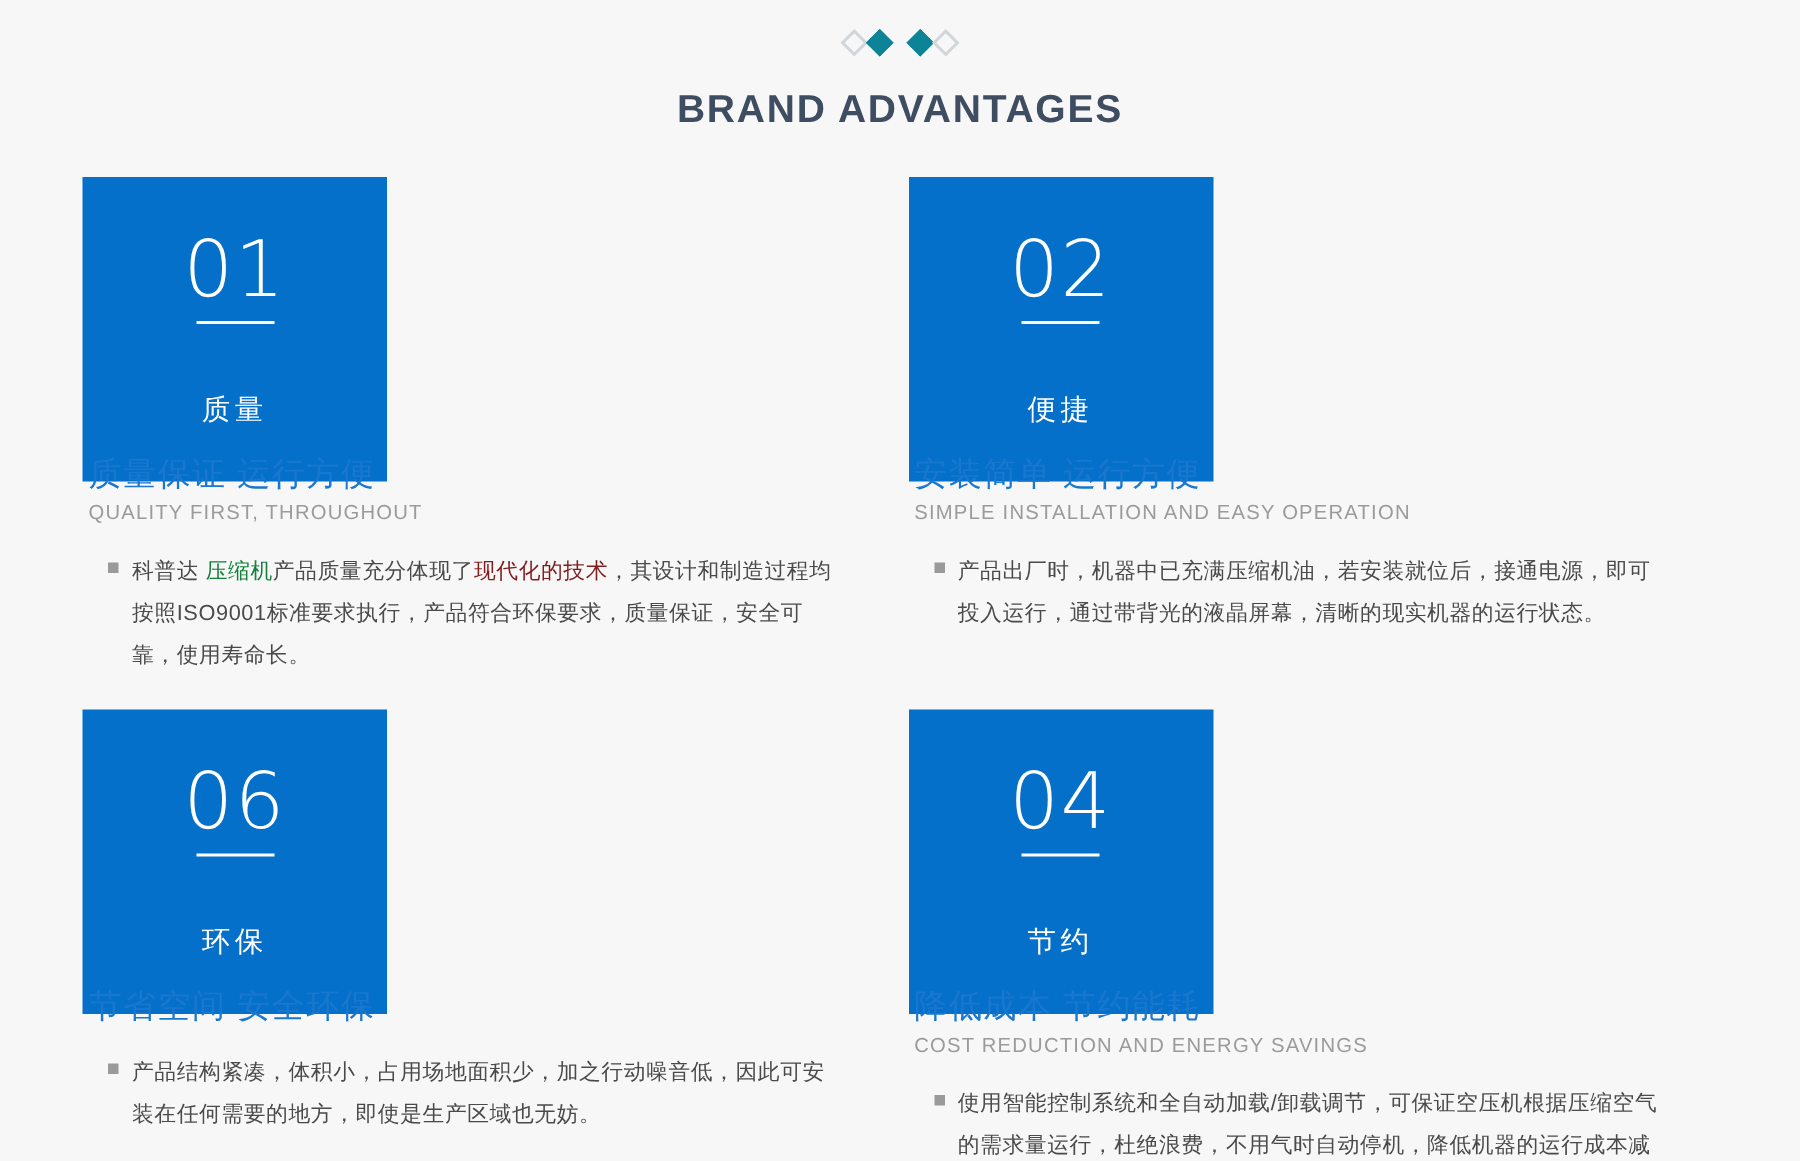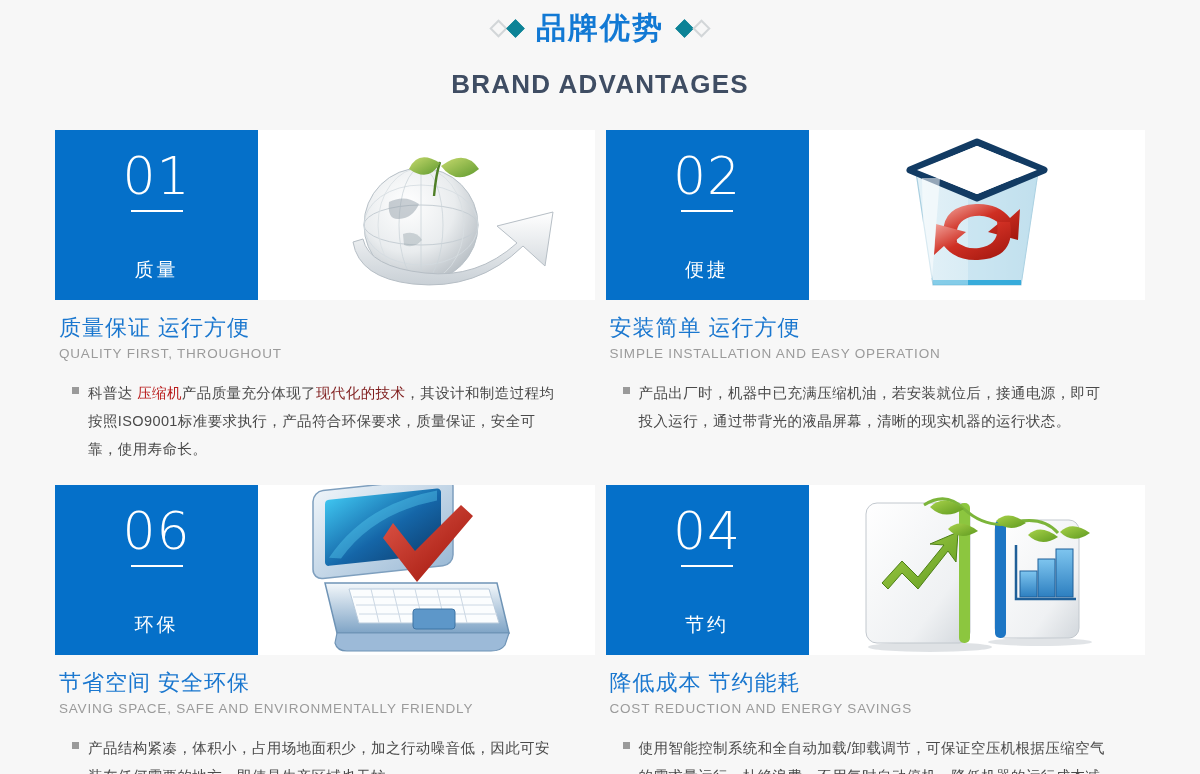--- a/index.html
+++ b/index.html
@@ -47,39 +47,40 @@
     font-size: 30px;
     font-weight: bold;
     color: #1279d4;
     letter-spacing: 2px;
     line-height: 40px;
   }
   .title-en {
     font-size: 26px;
     color: #3f4d63;
     letter-spacing: 1.2px;
-    margin-top: 20px;
+    margin-top: 8px;
     line-height: 32px;
   }
 
   
   .cards-grid {
     width: 1090px;
     margin: 30px auto 0 auto;
     display: grid;
     grid-template-columns: 1fr 1fr;
     column-gap: 11px;
     row-gap: 22px;
   }
 
   .card { width: 100%; }
 
   .card-media {
     display: flex;
     height: 170px;
+    flex-direction: column;
   }
   .num-box {
     width: 203px;
     background: #0570c9;
     color: #ffffff;
     display: flex;
     flex-direction: column;
     align-items: center;
     justify-content: center;
     flex: 0 0 203px;
@@ -140,33 +141,32 @@
     flex: 0 0 7px;
     margin-top: 8px;
   }
   .desc-text {
     font-size: 14.5px;
     line-height: 28px;
     color: #4a4a4a;
     letter-spacing: 0.4px;
     max-width: 470px;
   }
-  .desc-text .muted { color: #b91c1c; }
+  .desc-text .muted { color: #15803d; }
   .desc-text .accent { color: #7f1d1d; font-weight: normal; }
 </style>
 </head>
 <body>
 
 <div class="page-header">
   <div class="title-row">
     <span class="diamond-group">
       <span class="diamond outline"></span>
       <span class="diamond filled"></span>
     </span>
-    <h1 class="title-cn">品牌优势</h1>
     <span class="diamond-group">
       <span class="diamond filled"></span>
       <span class="diamond outline"></span>
     </span>
   </div>
   <h2 class="title-en">BRAND ADVANTAGES</h2>
 </div>
 
 <div class="cards-grid">
 
@@ -320,21 +320,20 @@
             <line x1="198" y1="104" x2="206" y2="138"></line>
           </g>
           <rect x="152" y="124" width="42" height="20" rx="3" fill="#5d97c9" stroke="#3e74a4" stroke-width="1"></rect>
 
           <path d="M132 38 l22 28 l46 -46 l12 11 l-56 66 l-34 -44z" fill="url(#chkG)"></path>
         </svg>
       </div>
     </div>
     <div class="card-body">
       <div class="card-title">节省空间  安全环保</div>
-      <div class="card-subtitle">SAVING SPACE, SAFE AND ENVIRONMENTALLY FRIENDLY</div>
       <div class="card-desc">
         <span class="bullet"></span>
         <span class="desc-text"><span>产品结构紧凑，体积小，占用场地面积少，加之行动噪音低，因此可安装在任何需要的地方，即使是生产区域也无妨。</span></span>
       </div>
     </div>
   </div>
 
   <div class="card">
     <div class="card-media">
       <div class="num-box">

